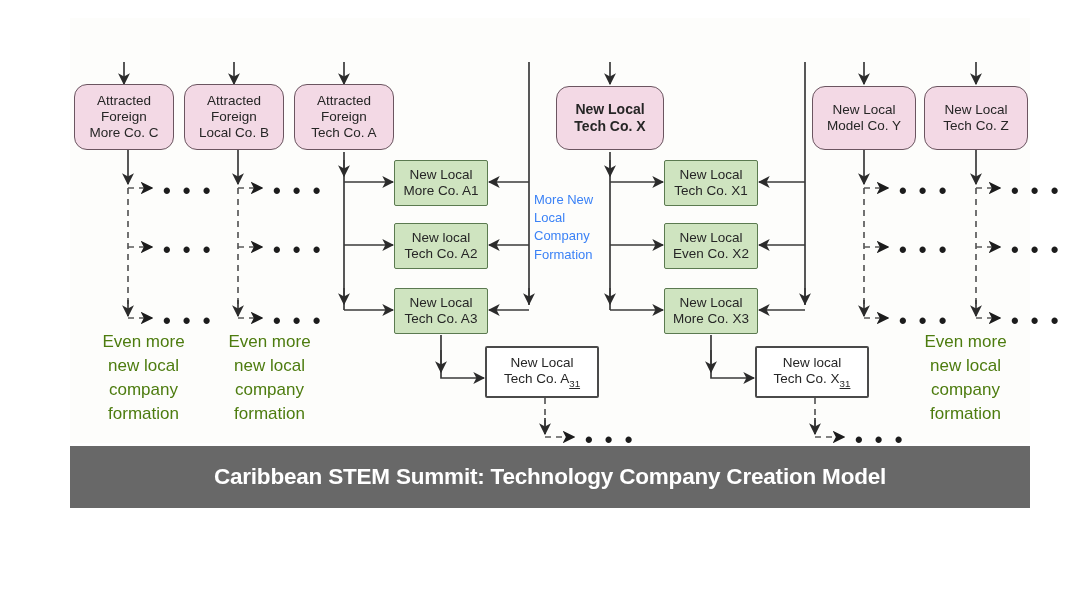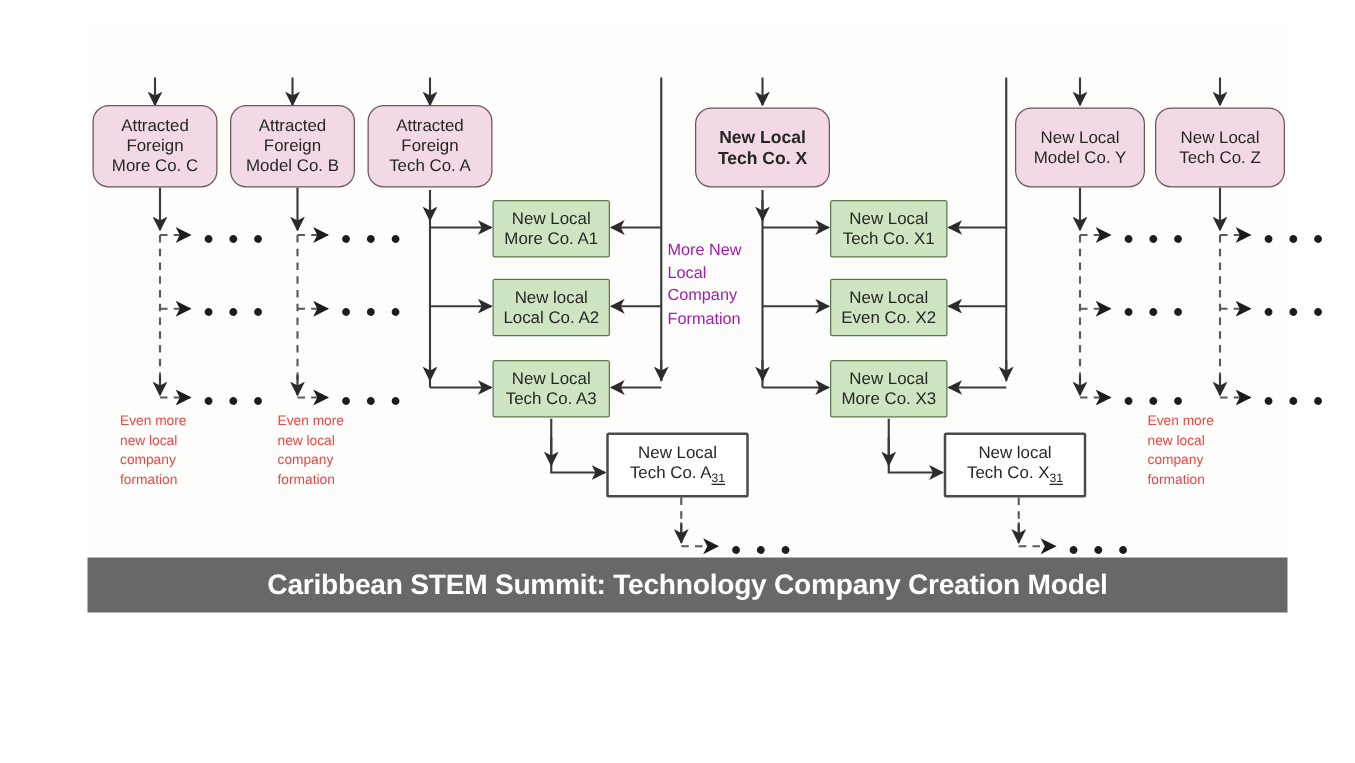--- a/index.html
+++ b/index.html
@@ -17,26 +17,26 @@
   .banner{border-radius:22px;background:#f4f2ce;border:1.6px solid #8f8a5e;
           font-size:16.5px;font-weight:600;letter-spacing:-0.1px;color:#1e1e1e;}
 
   .pink{background:#f3d9e5;border:1.7px solid #6b5560;border-radius:13px;font-size:13.5px;}
   .pink.bold{font-weight:700;font-size:14px;}
 
   .green{background:#cfe4c0;border:1.7px solid #5b7a50;border-radius:2px;font-size:13.5px;}
 
   .white{background:#ffffff;border:2px solid #4a4a4a;border-radius:2px;font-size:13.5px;}
 
-  .caption{position:absolute;font-size:11px;line-height:1.42;color:#ef4444;text-align:left;}
-  .midlabel{position:absolute;font-size:13px;line-height:1.40;color:#a21caf;text-align:left;}
+  .caption{position:absolute;font-size:17px;line-height:1.42;color:#4d7c0f;text-align:center;}
+  .midlabel{position:absolute;font-size:13px;line-height:1.40;color:#3b82f6;text-align:left;}
 
   .dots{position:absolute;font-size:22px;letter-spacing:3px;color:#1c1c1c;line-height:1;font-weight:700;}
 
-  .title-bar{position:absolute;left:70px;top:446px;width:960px;height:44px;background:#686868;
+  .title-bar{position:absolute;left:70px;top:446px;width:960px;height:62px;background:#686868;
              display:flex;align-items:center;justify-content:center;}
   .title-bar span{color:#ffffff;font-size:22.5px;font-weight:700;letter-spacing:-0.2px;}
 
   sub{font-size:0.72em;text-decoration:underline;}
   .ln{white-space:nowrap;}
 </style>
 </head>
 <body>
 
 <div id="stage">
@@ -178,21 +178,21 @@
       <div class="ln">Attracted</div>
       <div class="ln">Foreign</div>
       <div class="ln">More Co. C</div>
     </div>
   </div>
 
   <div class="node pink" style="left:184px;top:84px;width:100px;height:66px;">
     <div>
       <div class="ln">Attracted</div>
       <div class="ln">Foreign</div>
-      <div class="ln">Model Co. B</div>
+      <div class="ln">Local Co. B</div>
     </div>
   </div>
 
   <div class="node pink" style="left:294px;top:84px;width:100px;height:66px;">
     <div>
       <div class="ln">Attracted</div>
       <div class="ln">Foreign</div>
       <div class="ln">Tech Co. A</div>
     </div>
   </div>
@@ -220,21 +220,21 @@
 
   <div class="node green" style="left:394px;top:160px;width:94px;height:46px;">
     <div>
       <div class="ln">New Local</div>
       <div class="ln">More Co. A1</div>
     </div>
   </div>
   <div class="node green" style="left:394px;top:223px;width:94px;height:46px;">
     <div>
       <div class="ln">New local</div>
-      <div class="ln">Local Co. A2</div>
+      <div class="ln">Tech Co. A2</div>
     </div>
   </div>
   <div class="node green" style="left:394px;top:288px;width:94px;height:46px;">
     <div>
       <div class="ln">New Local</div>
       <div class="ln">Tech Co. A3</div>
     </div>
   </div>
 
   <div class="node green" style="left:664px;top:160px;width:94px;height:46px;">

